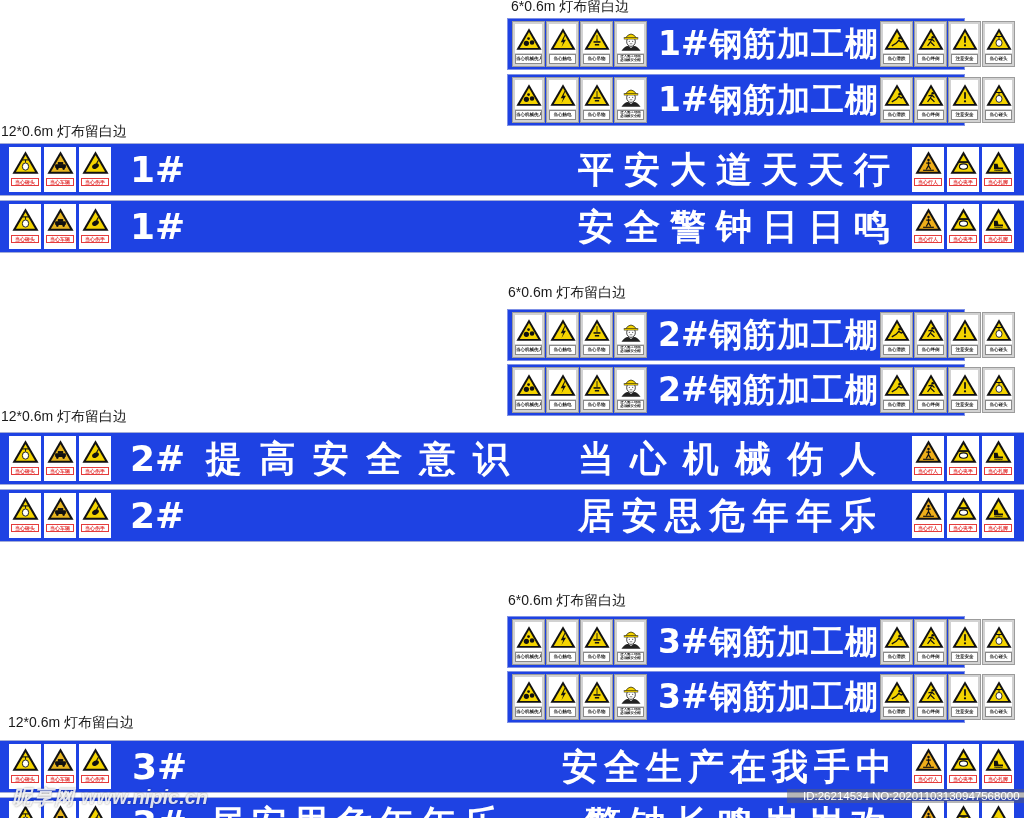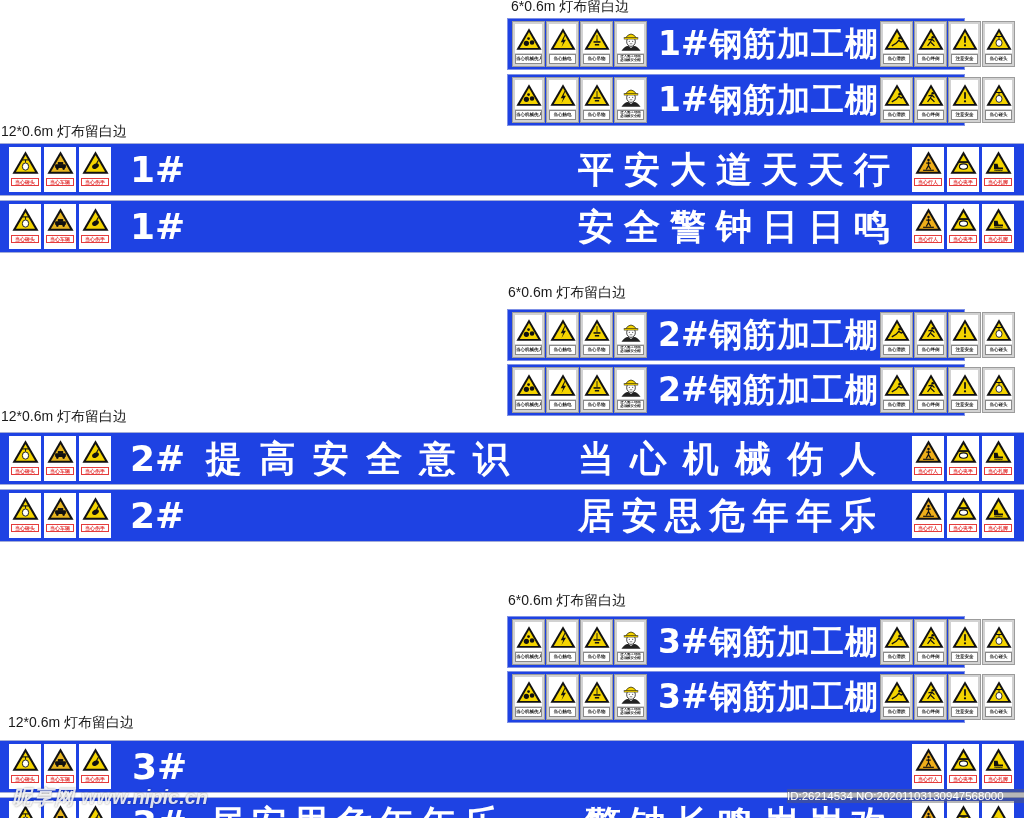--- a/index.html
+++ b/index.html
@@ -67,21 +67,21 @@
     .wm-logo {
       position: absolute; left: 12px; top: 784px; color: rgba(255,255,255,0.85);
       font-style: italic; font-weight: bold; white-space: nowrap;
       text-shadow: 0 0 2px rgba(0,0,0,0.45);
     }
     .wm-logo .wm-name { font-size: 20px; letter-spacing: 1px; text-align: center; }
     .wm-logo .wm-url { font-size: 20px; font-family: "Liberation Sans", sans-serif; margin-left: 6px; }
     .wm-id {
       position: absolute; left: 787px; top: 789px; width: 237px; height: 14px;
       background: rgba(95,95,95,0.45); color: #fff; font-family: "Liberation Sans", sans-serif;
-      font-size: 11.5px; line-height: 14px; padding-left: 0; box-sizing: border-box; white-space: nowrap;
+      font-size: 11.5px; line-height: 14px; padding-left: 16px; box-sizing: border-box; white-space: nowrap;
     }
   </style>
 </head>
 <body>
 
 <div class="dim" style="left:511px;top:-2px">6*0.6m 灯布留白边</div>
 
 <div class="b6" style="top:18px">
   <div class="signs s6l">
       <div class="sign6">
@@ -1043,20 +1043,21 @@
             <polygon points="15,1 29.5,26 0.5,26" fill="#111"></polygon>
             <polygon points="15,5.5 25.6,23.8 4.4,23.8" fill="#f4d400"></polygon>
             <ellipse cx="15" cy="17.5" rx="4" ry="2.6" transform="rotate(-30 15 17.5)" fill="#111"></ellipse>
             <rect x="17" y="10.5" width="1.2" height="4.5" transform="rotate(30 17 12)" fill="#111"></rect>
           </svg>
         </div>
     <div class="lbl">当心伤手</div>
   </div>
     </div>
   <div class="pre" style="left:132px">3#</div>
+  <div class="ph" style="left:562px;width:330px">安全生产在我手中</div>
   <div class="signs s12r">
       <div class="sign12">
     <div class="icon">
           <svg viewBox="0 0 30 27">
             <polygon points="15,1 29.5,26 0.5,26" fill="#111"></polygon>
             <polygon points="15,5.5 25.6,23.8 4.4,23.8" fill="#eeae1a"></polygon>
             <circle cx="15" cy="10.8" r="1.4" fill="#111"></circle>
             <path d="M15 12.3 L15 17 M15 17 L12.5 21.3 M15 17 L17.5 21.3 M12.5 14.2 L17.5 14.2" stroke="#111" stroke-width="1.4" fill="none"></path>
             <rect x="9" y="21.5" width="12" height="1.3" fill="#111"></rect>
           </svg>

